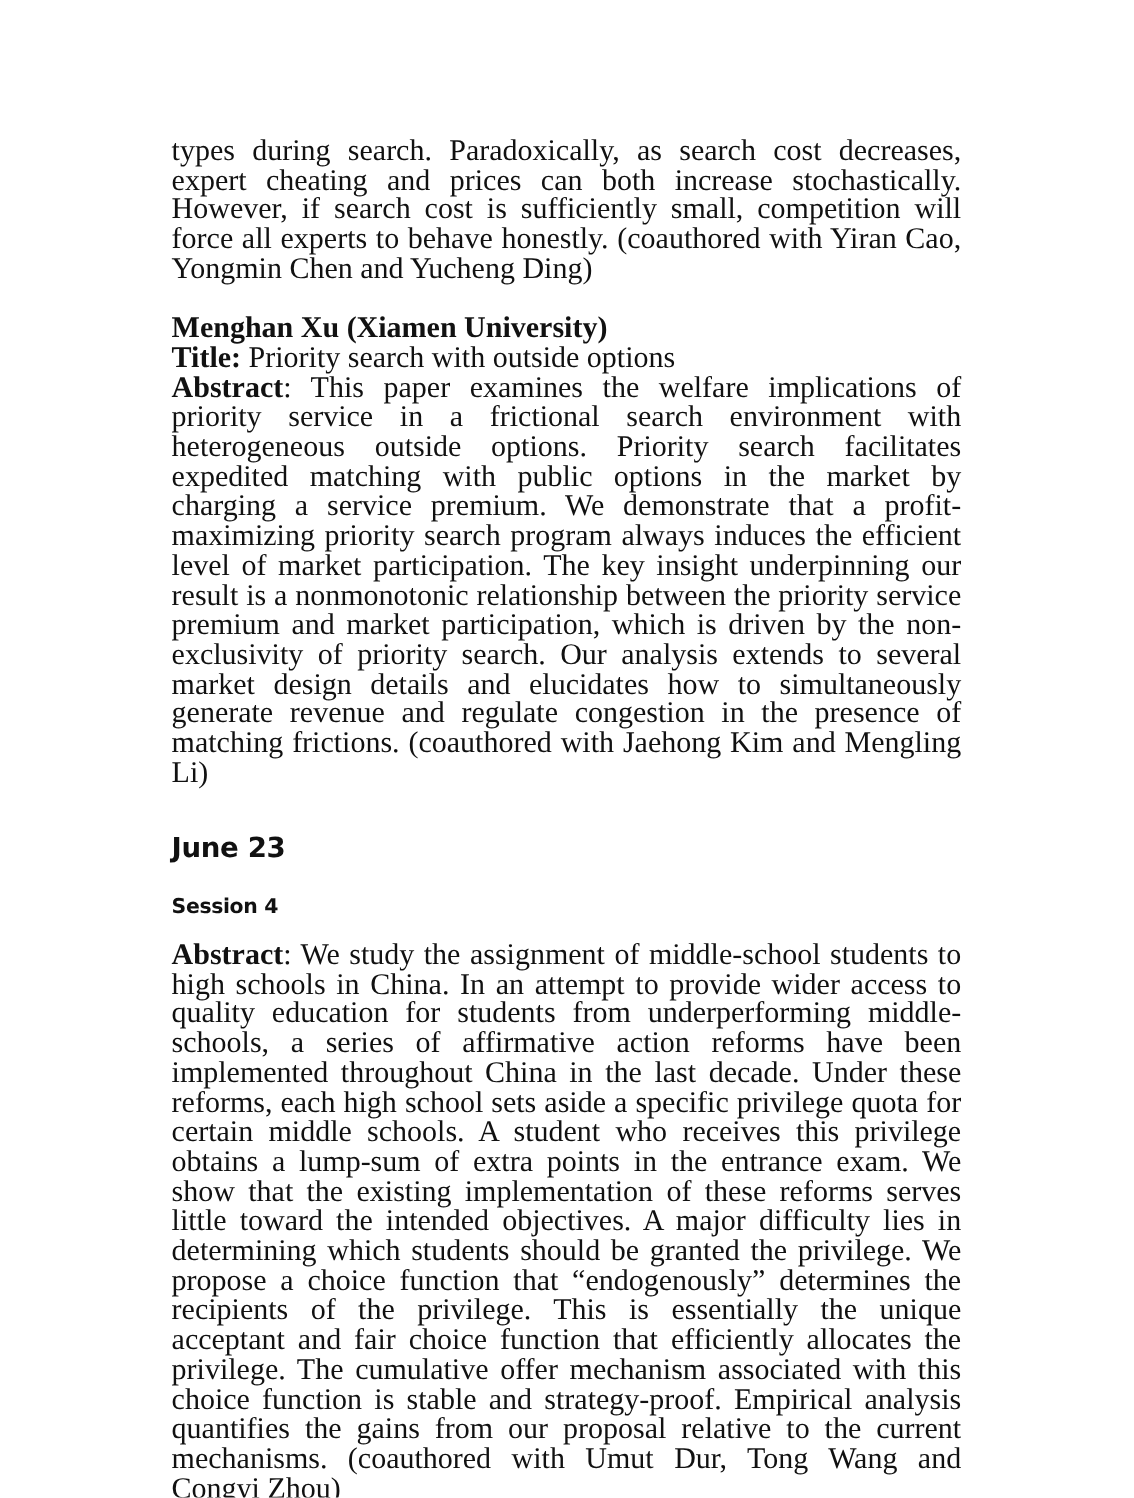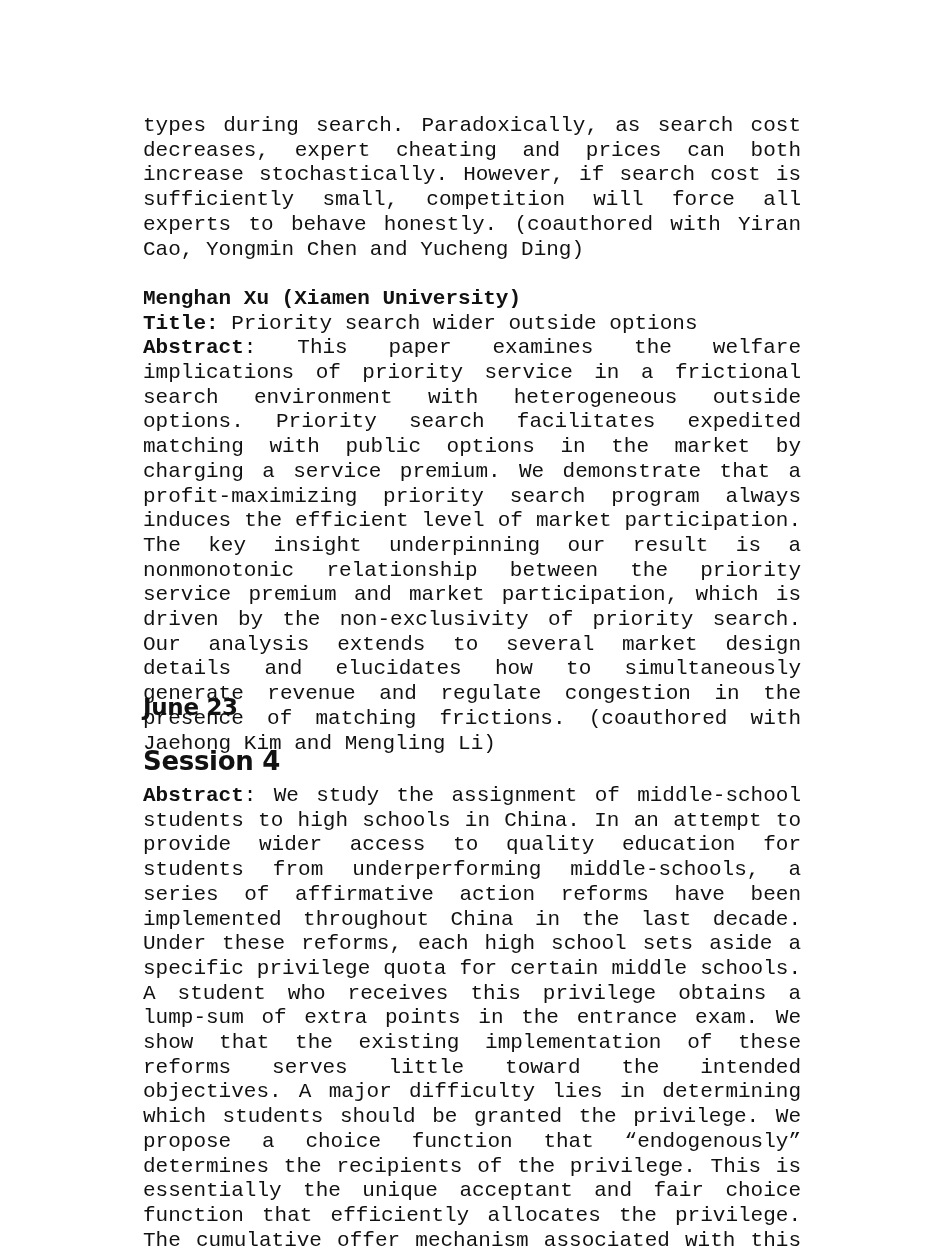--- a/index.html
+++ b/index.html
@@ -1,38 +1,38 @@
 <!DOCTYPE html>
 <html><head>
 <meta charset="utf-8">
 <style>
   html, body { margin: 0; padding: 0; background: #ffffff; }
   body { width: 945px; height: 1248px; position: relative; overflow: hidden; }
   .page { position: absolute; left: 143px; top: 114px; width: 658px; color: #111; }
-  .serif { font-family: Liberation Mono, monospace; font-size: 21px; line-height: 24.7px; }
+  .serif { font-family: Liberation Serif, serif; font-size: 25px; line-height: 24.7px; }
   .gap1 { height: 24.7px; }
   .bold { font-weight: bold; }
   .heading-date { font-family: "DejaVu Sans", "Liberation Sans", sans-serif; font-weight: bold; font-size: 23px; text-align: left; margin: 0; position: absolute; left: 0; width: 658px; top: 580px; letter-spacing: -0.3px; }
-  .heading-session { font-family: "DejaVu Sans", "Liberation Sans", sans-serif; font-weight: bold; font-size: 26px; margin: 0; position: absolute; left: 0; top: 632px; letter-spacing: -0.3px; }
+  .heading-session { font-family: "DejaVu Sans", "Liberation Sans", sans-serif; font-weight: bold; font-size: 17px; margin: 0; position: absolute; left: 0; top: 632px; letter-spacing: -0.3px; }
   .talk2 { position: absolute; left: 0; top: 670px; width: 658px; }
   p { margin: 0; }
   .just { text-align: justify; text-align-last: left; }
 </style>
 </head>
 <body>
 
 <div class="page">
 
   <p class="serif just">types during search. Paradoxically, as search cost decreases, expert cheating and prices can both increase stochastically. However, if search cost is sufficiently small, competition will force all experts to behave honestly. (coauthored with Yiran Cao, Yongmin Chen and Yucheng Ding)</p>
 
   <div class="gap1"></div>
 
   <div>
     <p class="serif bold">Menghan Xu (Xiamen University)</p>
-    <p class="serif"><span class="bold">Title:</span><span> Priority search wider outside options</span></p>
+    <p class="serif"><span class="bold">Title:</span><span> Priority search with outside options</span></p>
     <p class="serif just"><span class="bold">Abstract</span><span>: This paper examines the welfare implications of priority service in a frictional search environment with heterogeneous outside options. Priority search facilitates expedited matching with public options in the market by charging a service premium. We demonstrate that a profit-maximizing priority search program always induces the efficient level of market participation. The key insight underpinning our result is a nonmonotonic relationship between the priority service premium and market participation, which is driven by the non-exclusivity of priority search. Our analysis extends to several market design details and elucidates how to simultaneously generate revenue and regulate congestion in the presence of matching frictions. (coauthored with Jaehong Kim and Mengling Li)</span></p>
   </div>
 
   <h2 class="heading-date">June 23</h2>
   <h3 class="heading-session">Session 4</h3>
 
   <div class="talk2">
     <p class="serif just"><span class="bold">Abstract</span><span>: We study the assignment of middle-school students to high schools in China. In an attempt to provide wider access to quality education for students from underperforming middle-schools, a series of affirmative action reforms have been implemented throughout China in the last decade. Under these reforms, each high school sets aside a specific privilege quota for certain middle schools. A student who receives this privilege obtains a lump-sum of extra points in the entrance exam. We show that the existing implementation of these reforms serves little toward the intended objectives. A major difficulty lies in determining which students should be granted the privilege. We propose a choice function that “endogenously” determines the recipients of the privilege. This is essentially the unique acceptant and fair choice function that efficiently allocates the privilege.   The cumulative offer mechanism associated with this choice function is stable and strategy-proof. Empirical analysis quantifies the gains from our proposal relative to the current mechanisms. (coauthored with Umut Dur, Tong Wang and Congyi Zhou)</span></p>
   </div>
 

